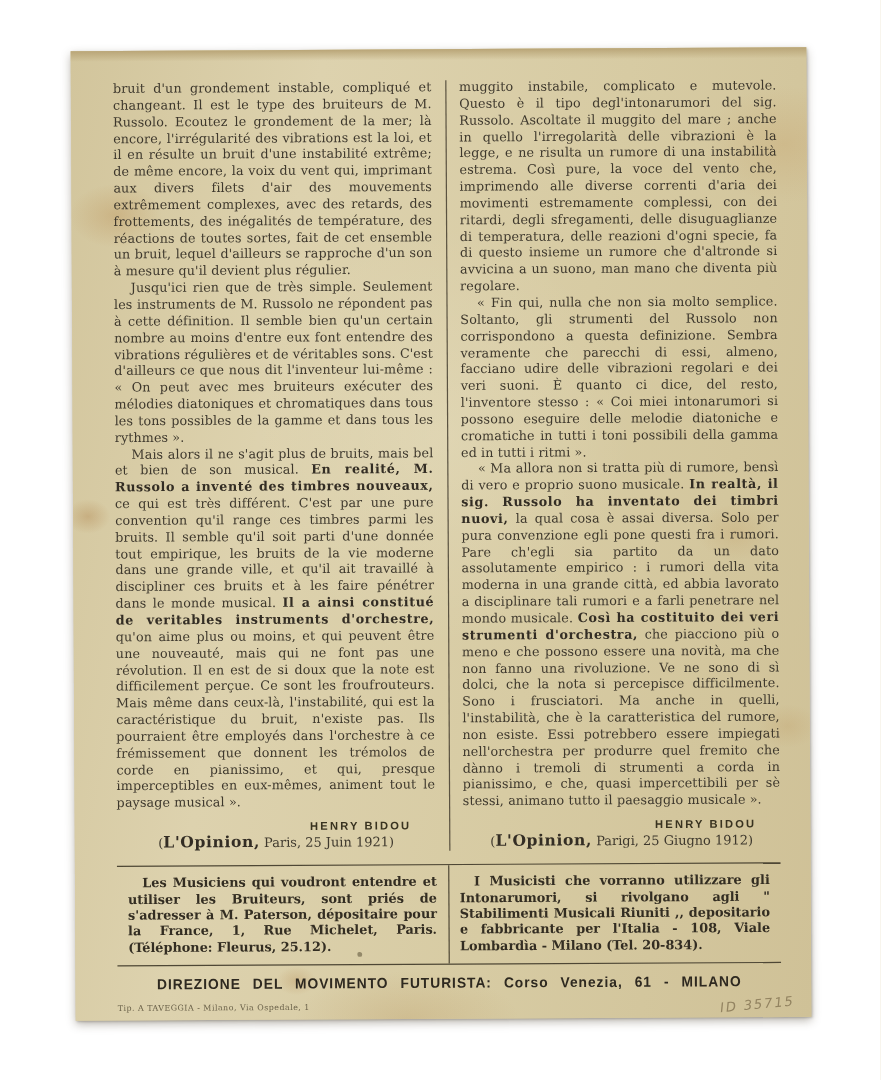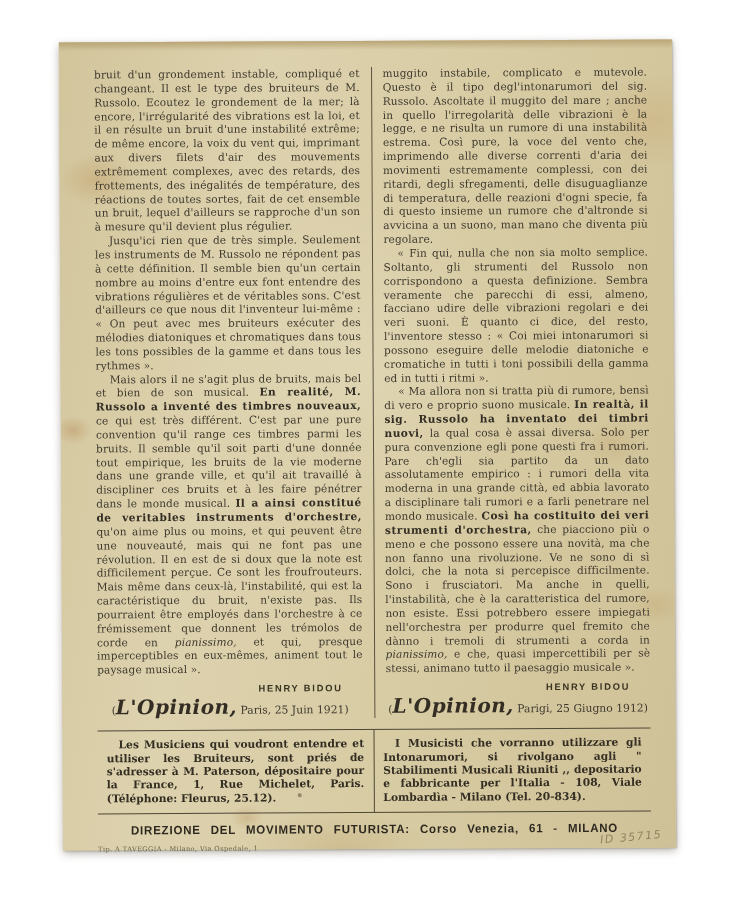--- a/index.html
+++ b/index.html
@@ -38,31 +38,31 @@
   .col{width:50%;box-sizing:border-box;}
   .col-left{padding-right:11px;}
   .col-right{border-left:1px solid #5a5240;padding-left:11px;}
   p.body{
     margin:0;text-align:justify;
     font-size:10.6px;line-height:13.85px;
     letter-spacing:0.1px;
   }
   p.indent{text-indent:14px;}
   .seg-b{font-weight:bold;letter-spacing:0.5px;color:#332d24;}
-  .seg-i{font-style:italic;}
+  .seg-i{}
   .sig{
     text-align:right;margin:7px 20px 0 0;
     font-family:"Liberation Sans",sans-serif;
     font-weight:bold;font-size:9.3px;letter-spacing:1.8px;color:#38321f;
   }
   .source{
     text-align:center;margin-top:1px;font-size:10.8px;white-space:nowrap;
   }
   .source .seg-b.seg-i{
-    font-size:20px;letter-spacing:0.5px;text-align:right;
+    font-size:13px;letter-spacing:0.5px;text-align:right;
   }
   .notices{
     display:flex;margin-top:11px;
     border-top:1.5px solid #4e4735;border-bottom:1.5px solid #4e4735;
   }
   .notice{
     width:50%;box-sizing:border-box;padding:7px 9px 8px 9px;
     font-weight:bold;font-size:10.7px;line-height:13.4px;
     text-align:justify;text-indent:12px;color:#332d22;
   }

